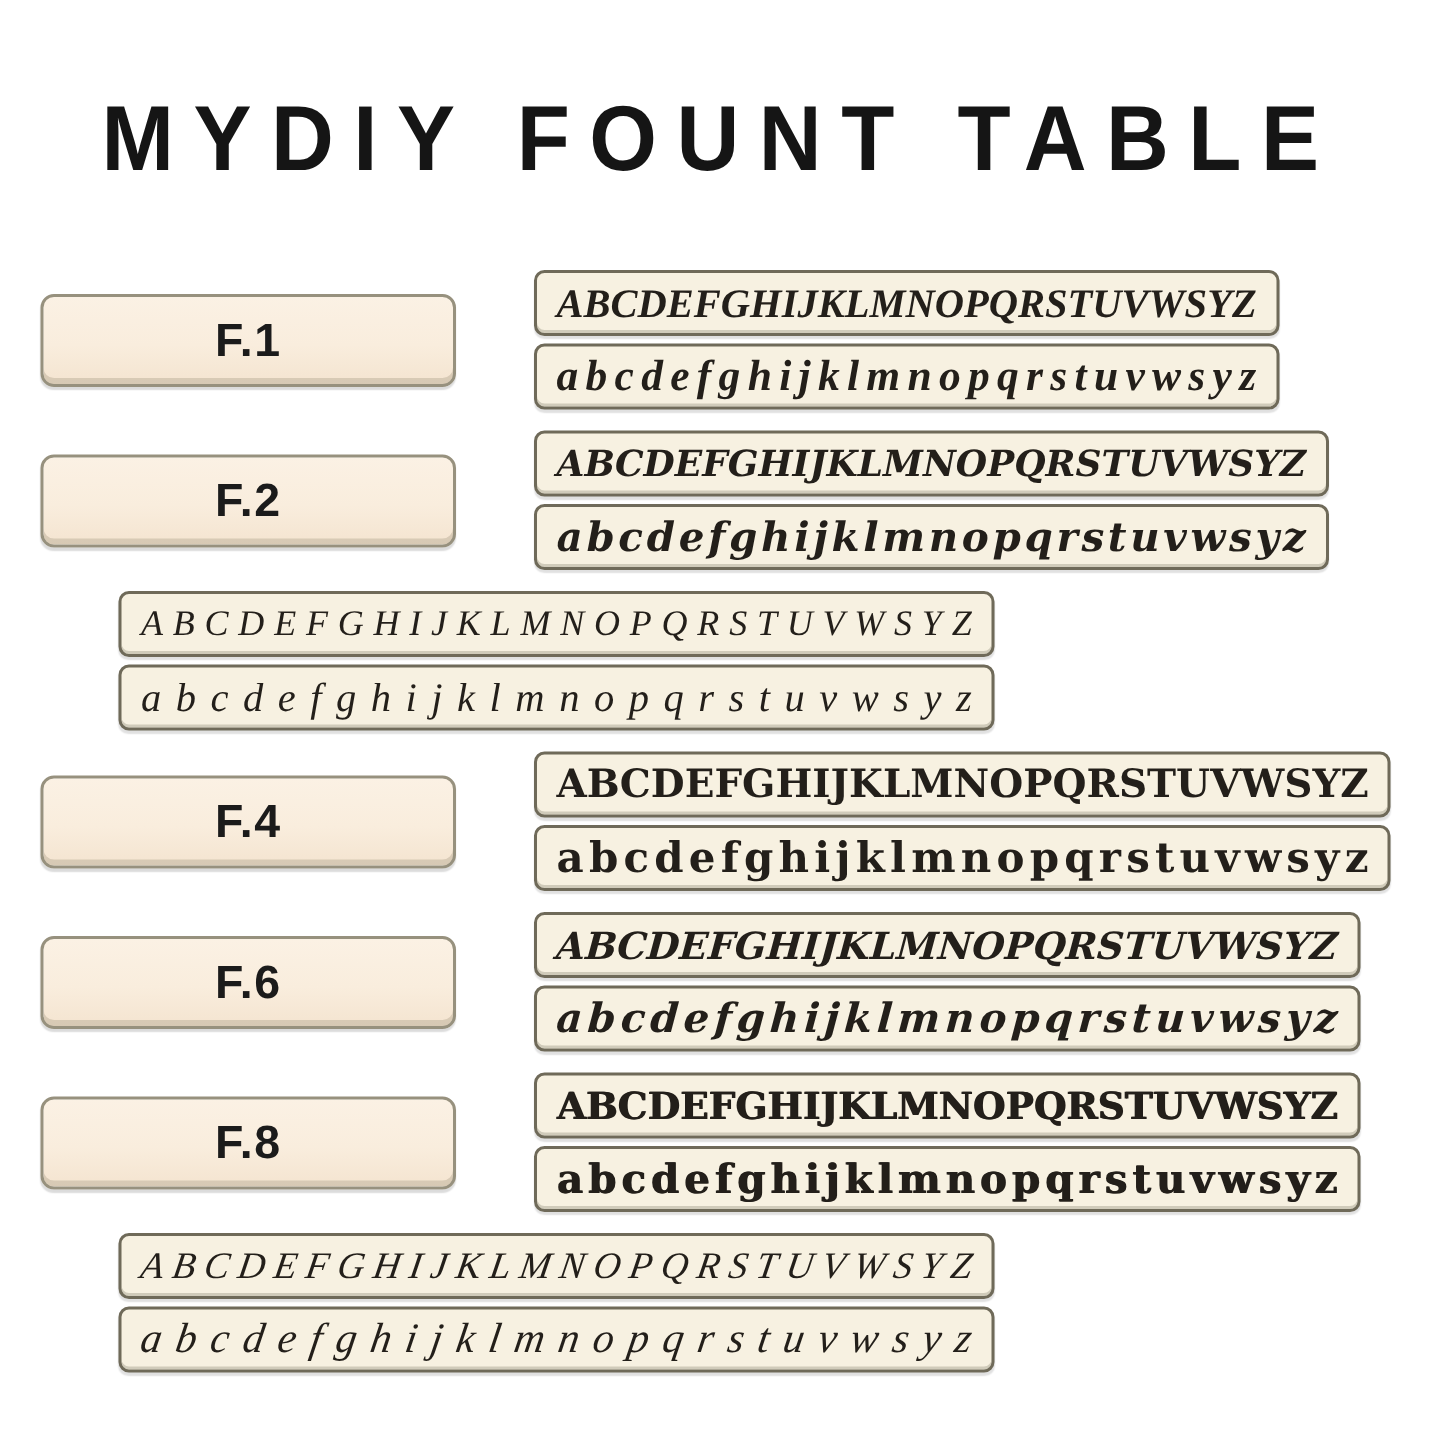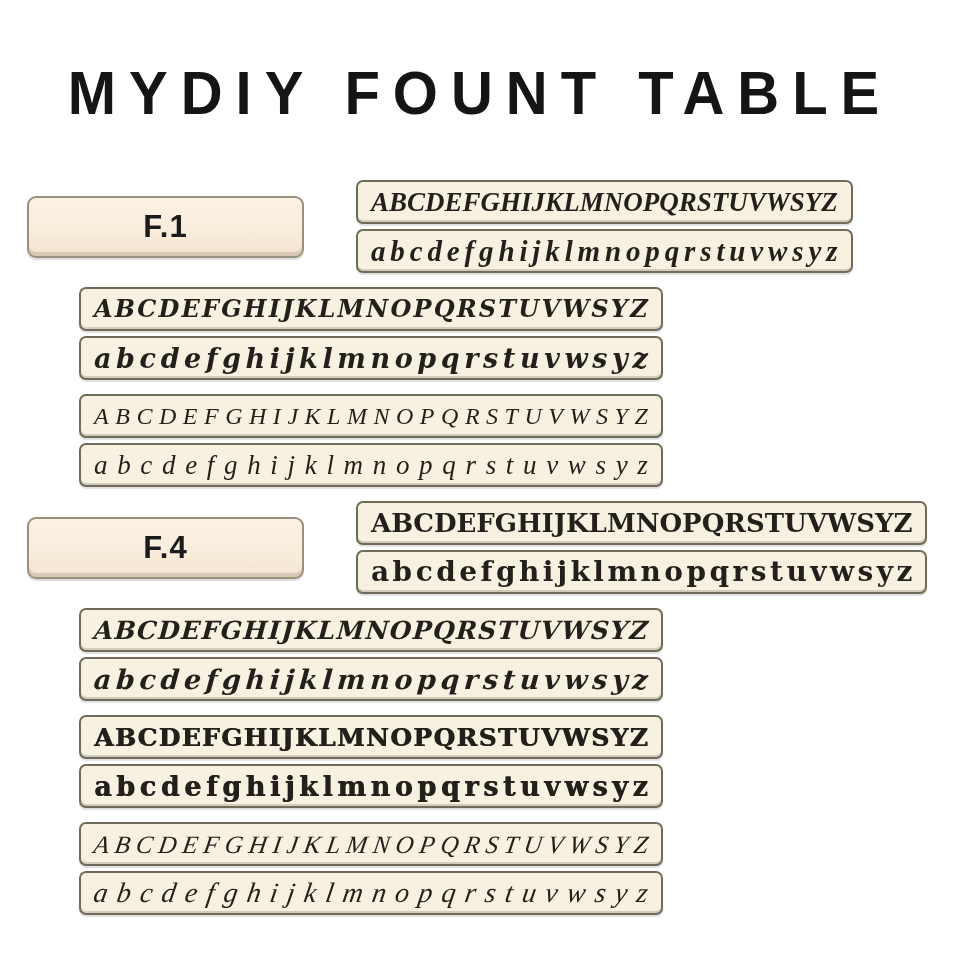--- a/index.html
+++ b/index.html
@@ -175,20 +175,23 @@
             <span>w</span>
             <span>s</span>
             <span>y</span>
             <span>z</span>
           </span>
       </div>
     </div>
   </div>
 
   <div class="font-row">
+    <div class="label-plate">
+      <span class="plate-text">F.2</span>
+    </div>
     <div class="strips">
       <div class="strip f2 up">
         <span class="letters">
             <span>A</span>
             <span>B</span>
             <span>C</span>
             <span>D</span>
             <span>E</span>
             <span>F</span>
             <span>G</span>
@@ -373,20 +376,23 @@
             <span>w</span>
             <span>s</span>
             <span>y</span>
             <span>z</span>
           </span>
       </div>
     </div>
   </div>
 
   <div class="font-row">
+    <div class="label-plate">
+      <span class="plate-text">F.6</span>
+    </div>
     <div class="strips">
       <div class="strip f6 up">
         <span class="letters">
             <span>A</span>
             <span>B</span>
             <span>C</span>
             <span>D</span>
             <span>E</span>
             <span>F</span>
             <span>G</span>
@@ -438,20 +444,23 @@
             <span>w</span>
             <span>s</span>
             <span>y</span>
             <span>z</span>
           </span>
       </div>
     </div>
   </div>
 
   <div class="font-row">
+    <div class="label-plate">
+      <span class="plate-text">F.8</span>
+    </div>
     <div class="strips">
       <div class="strip f8 up">
         <span class="letters">
             <span>A</span>
             <span>B</span>
             <span>C</span>
             <span>D</span>
             <span>E</span>
             <span>F</span>
             <span>G</span>

